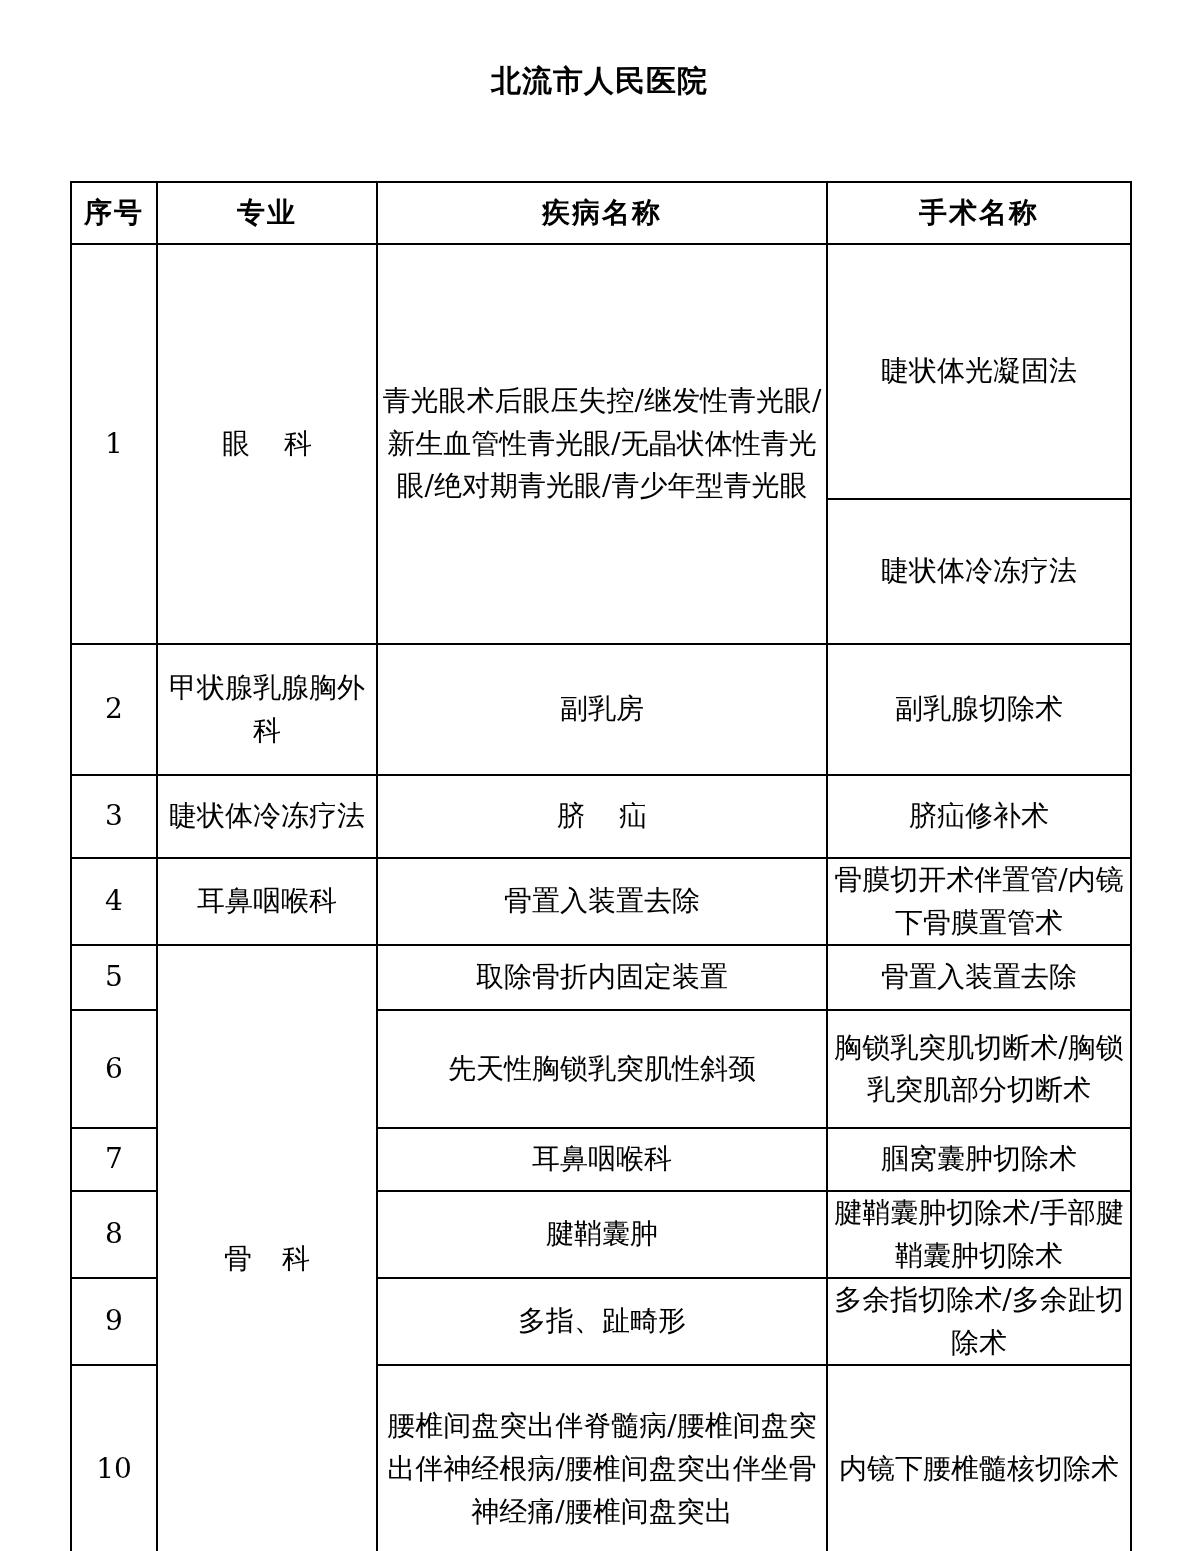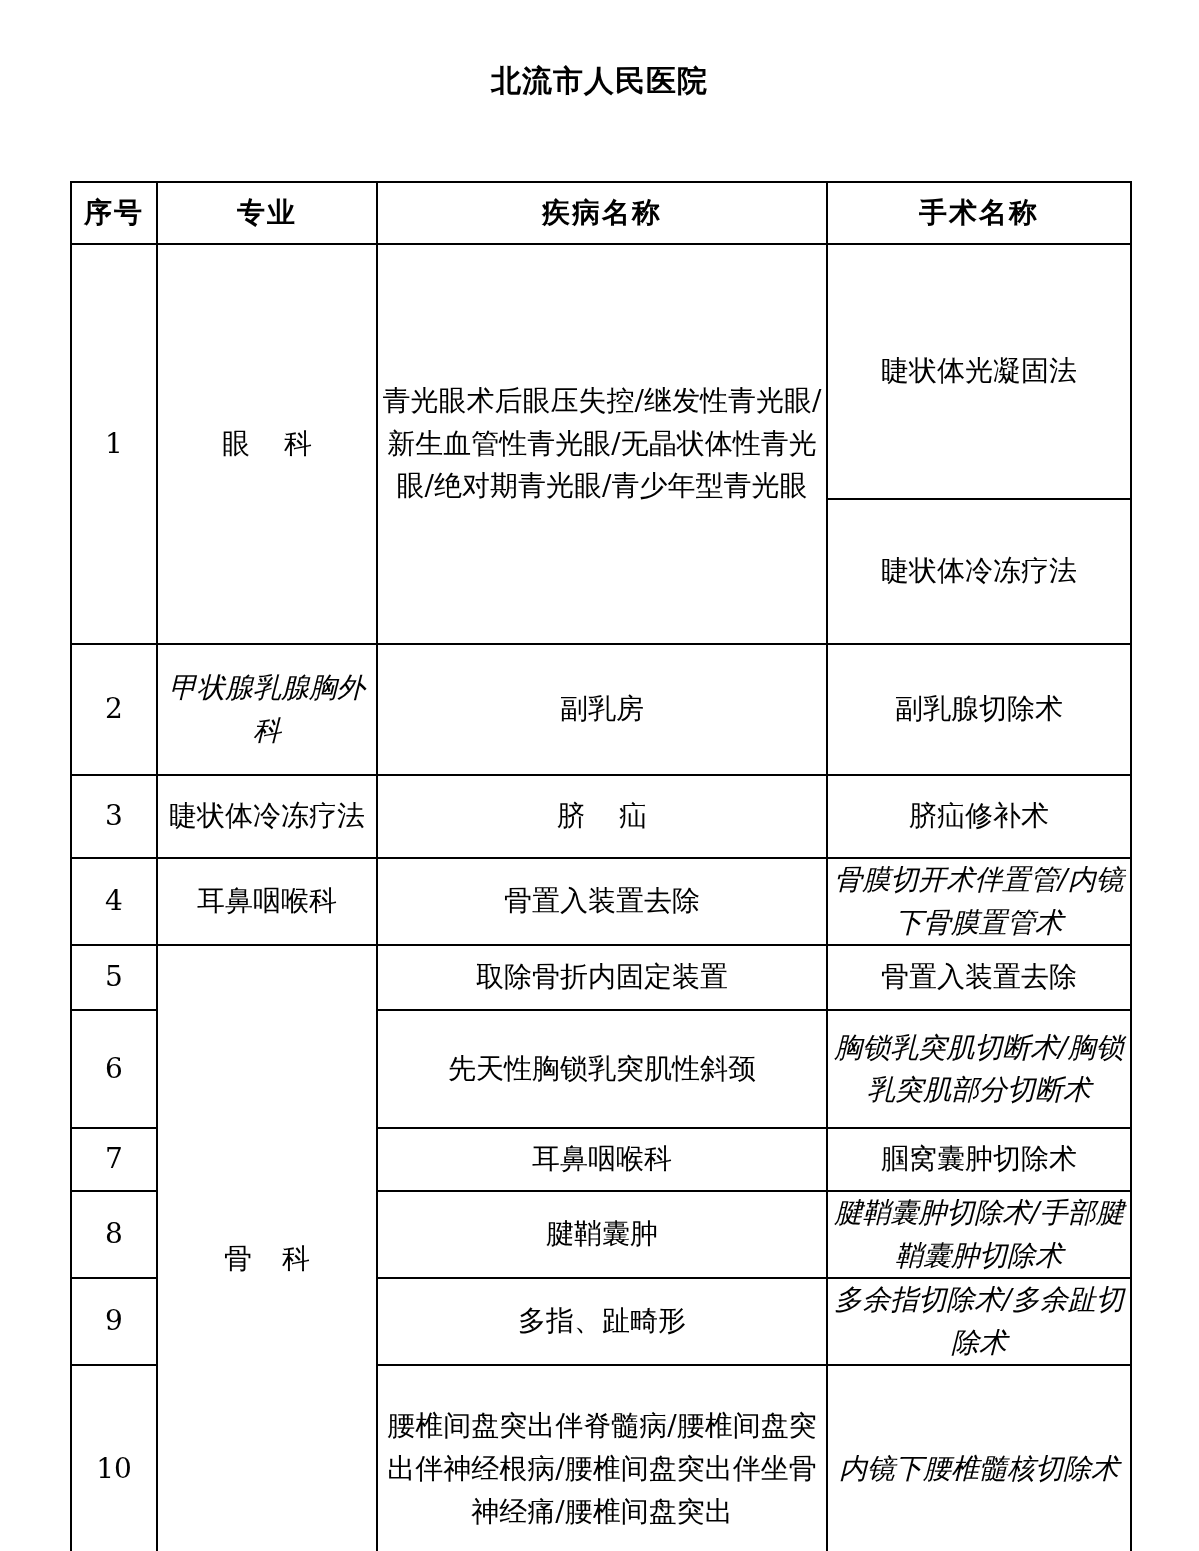--- a/index.html
+++ b/index.html
@@ -82,21 +82,20 @@
     text-justify: inter-character;
     padding: 10px 12px 10px 14px;
     box-sizing: border-box;
     font-size: 25px;
     line-height: 1.62;
   }
   .wrapped {
     padding: 8px 6px;
     box-sizing: border-box;
     line-height: 1.55;
-    font-style: italic;
   }
   
   .spaced {
     letter-spacing: 0;
   }
   .spaced .gap {
     display: inline-block;
     width: 34px;
   }
   .spaced-sm .gap {

